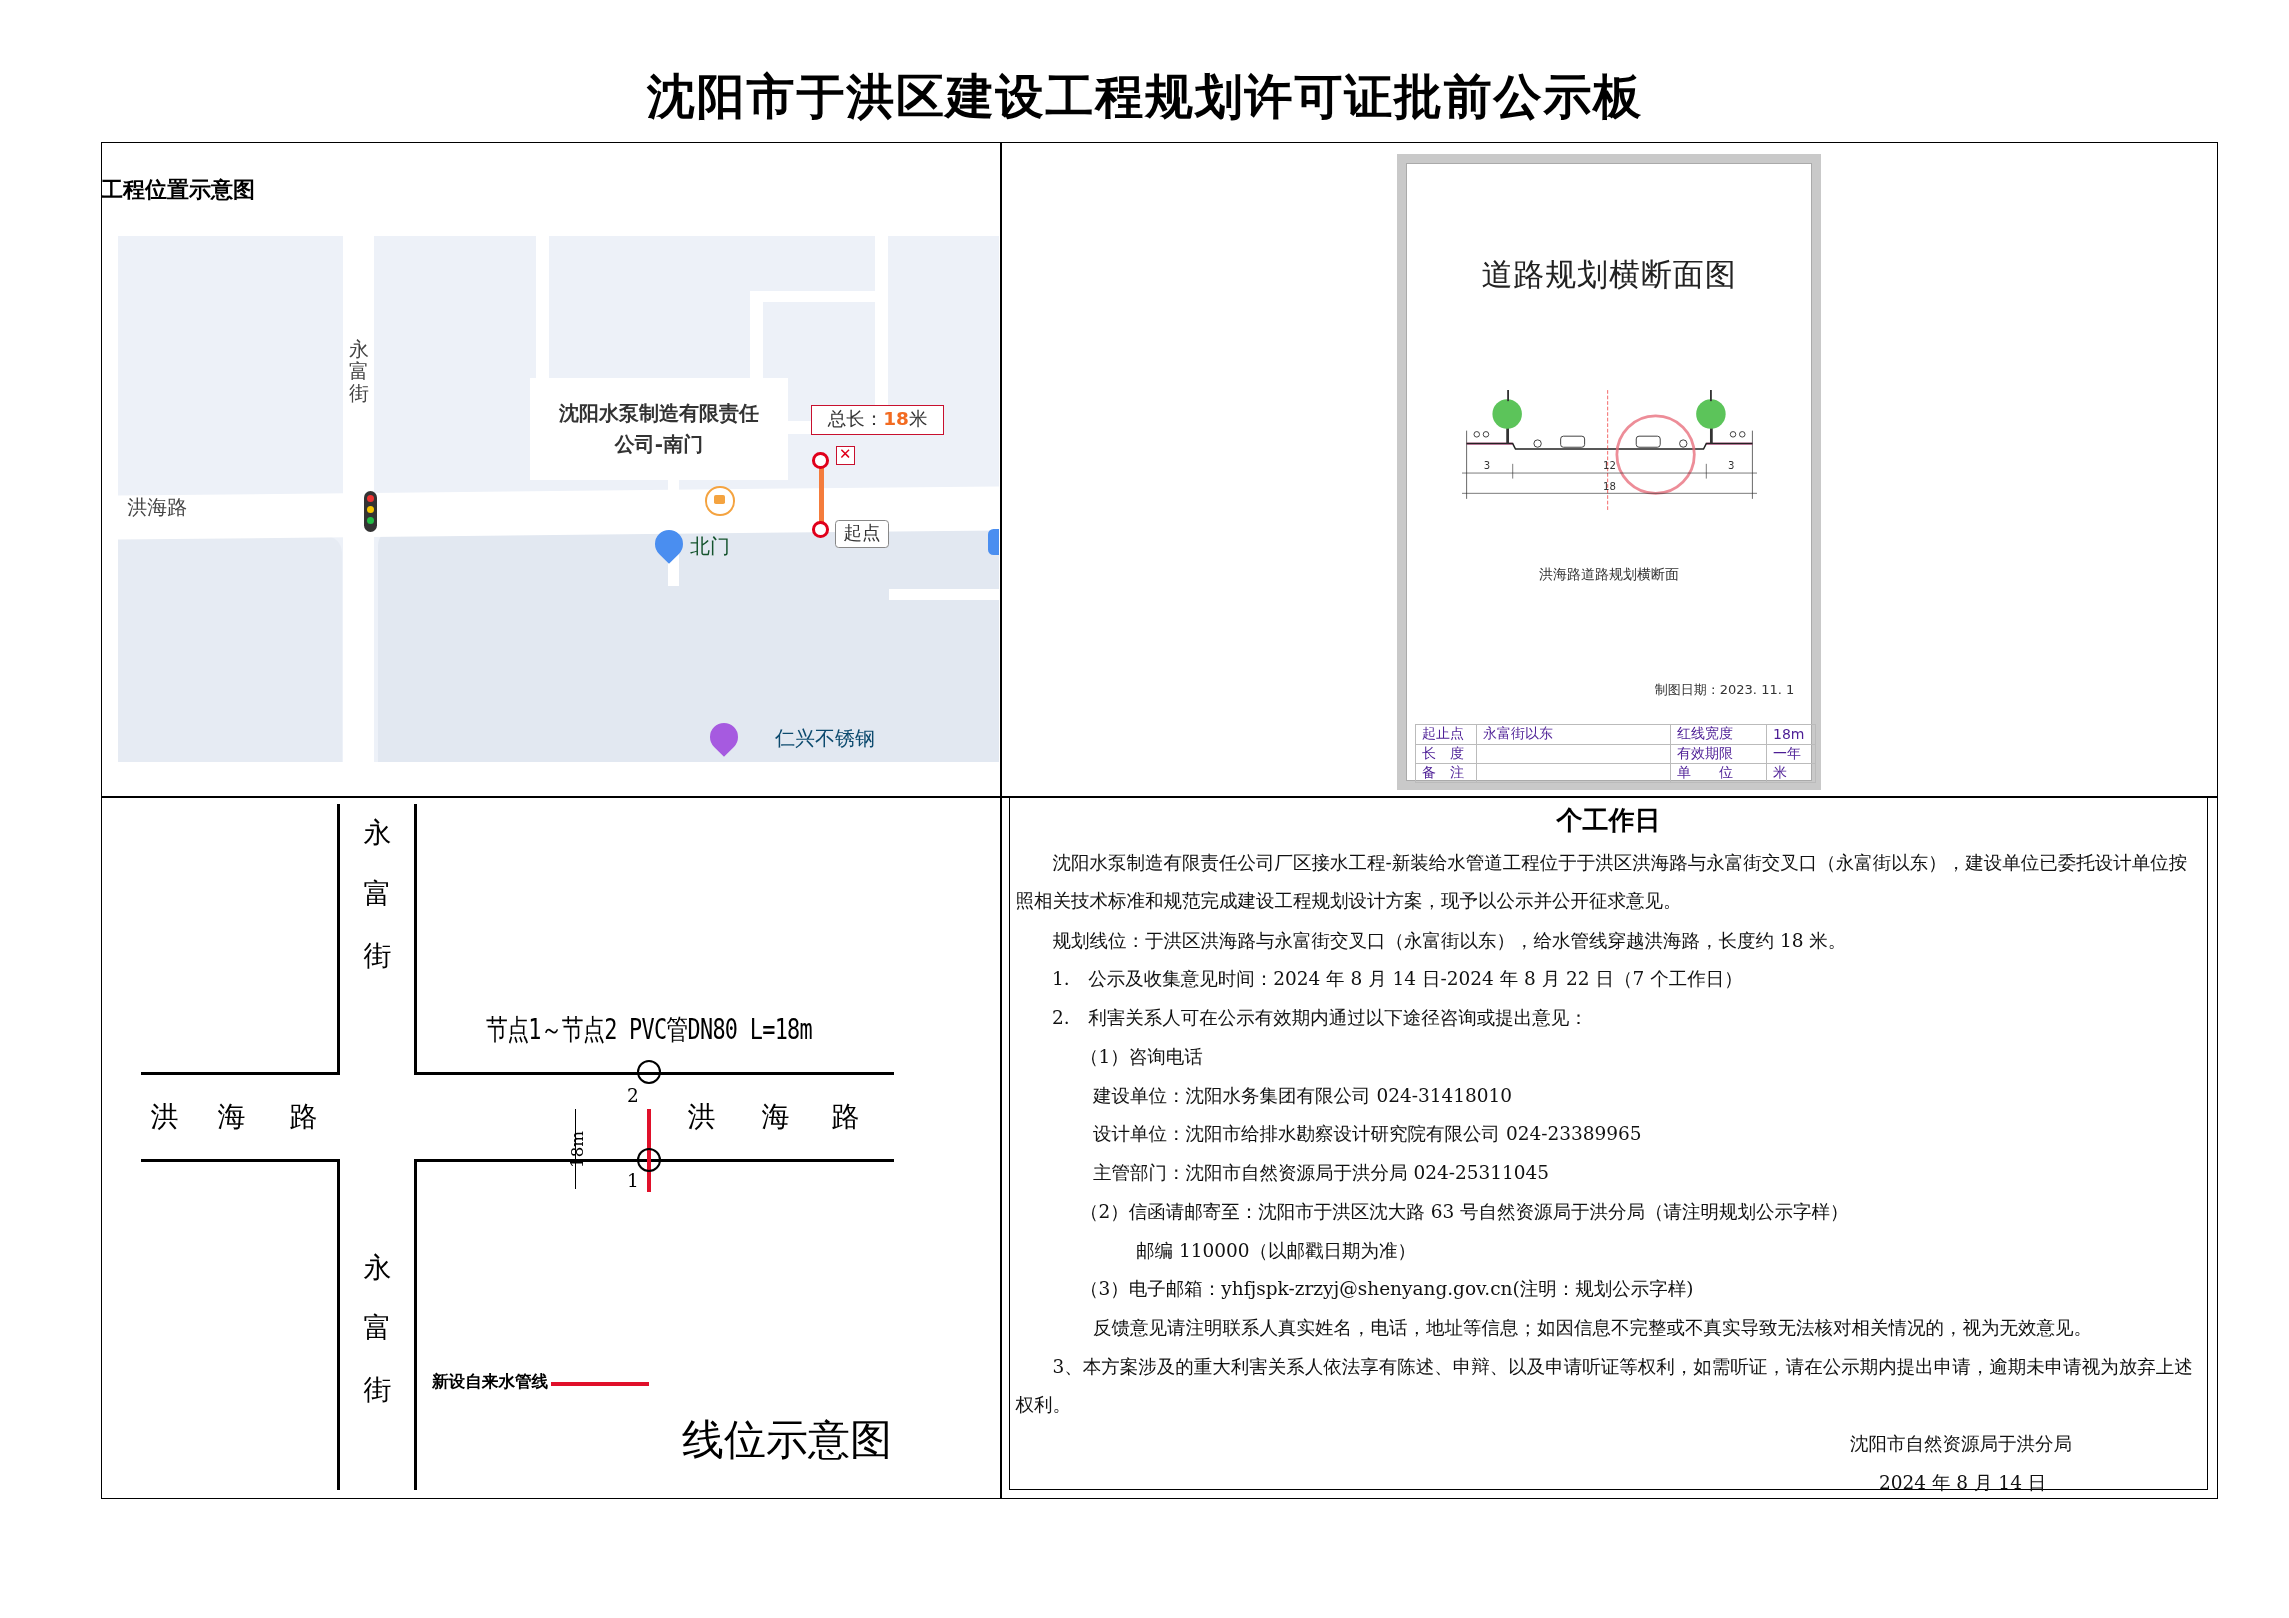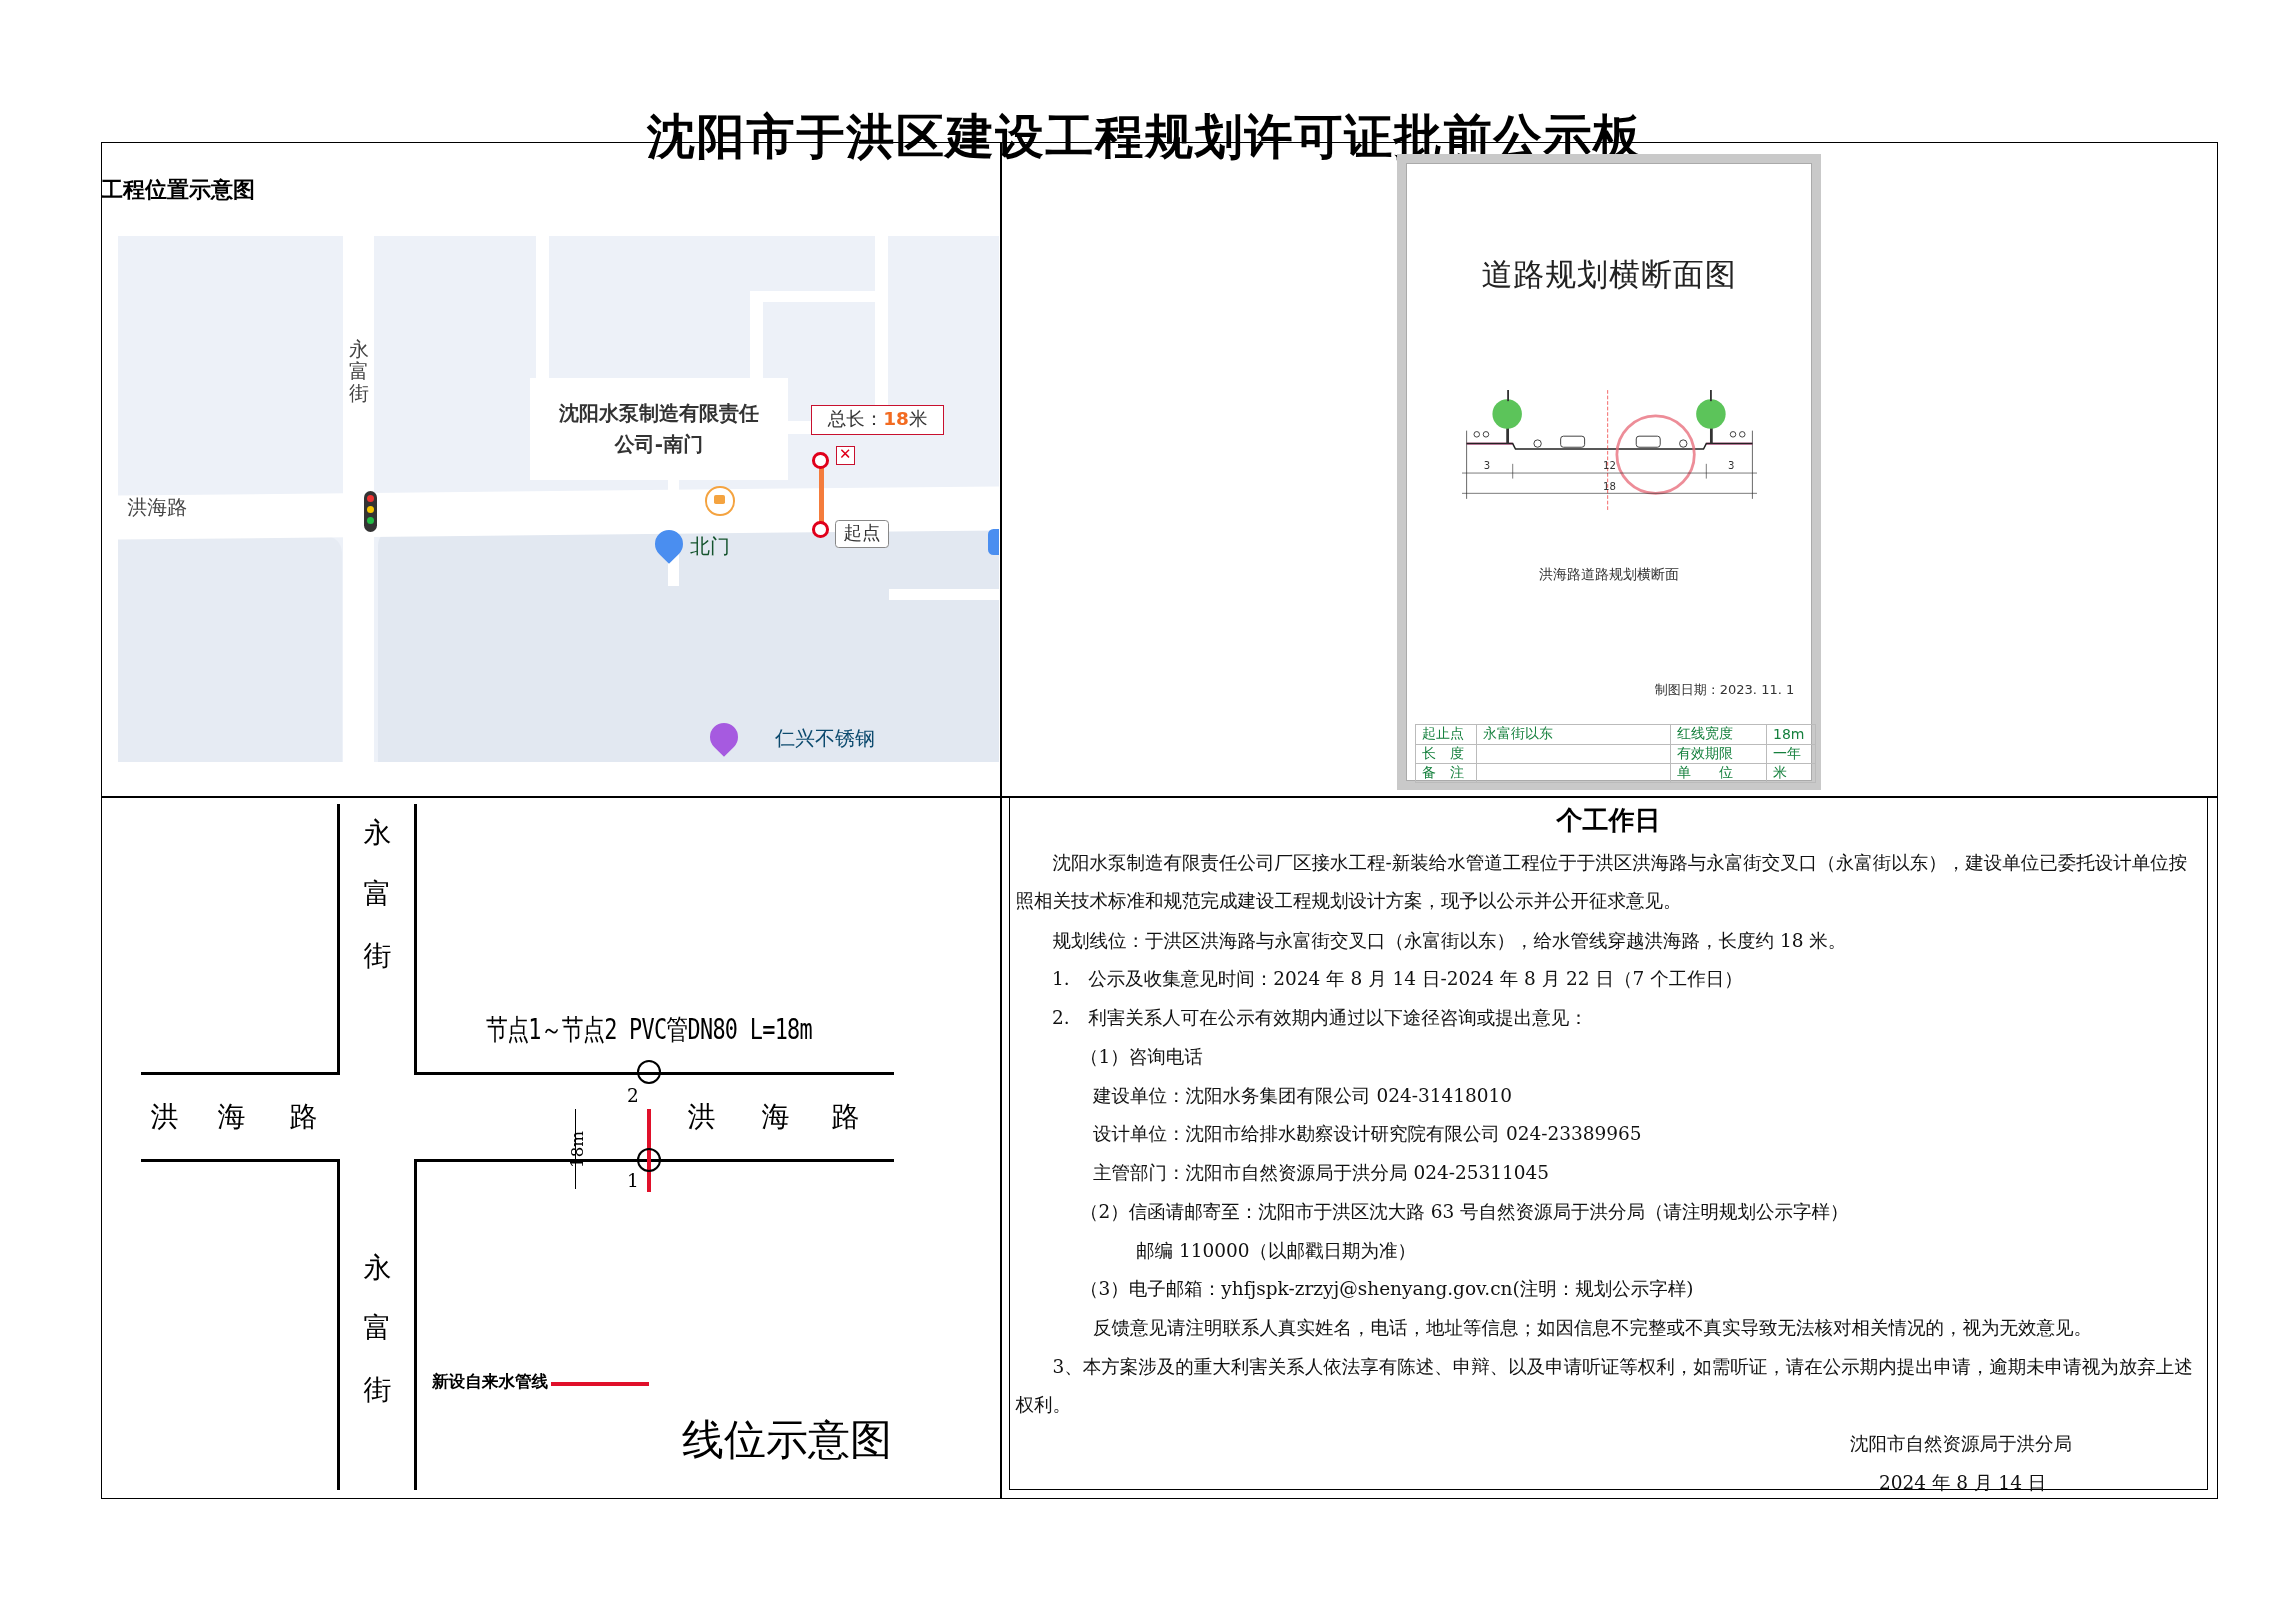--- a/index.html
+++ b/index.html
@@ -2,21 +2,21 @@
 <html style="font-size:14.8px"><head>
 <meta charset="utf-8">
 <style>
   * { box-sizing: border-box; margin: 0; padding: 0; }
   html, body { width: 2290px; height: 1619px; background: #ffffff; overflow: hidden; }
   body { position: relative; font-family: "DejaVu Sans", sans-serif; color: #000; }
 
   .abs { position: absolute; }
 
   
-  #page-title { left: 0; top: 65px; width: 2290px; text-align: center; font-size: 48px; font-weight: bold; letter-spacing: 1.8px; margin-top: 40px; }
+  #page-title { left: 0; top: 65px; width: 2290px; text-align: center; font-size: 48px; font-weight: bold; letter-spacing: 1.8px; }
 
   
   #frame { left: 101px; top: 142px; width: 2117px; height: 1357px; border: 1.8px solid #000; }
   #vdiv { left: 1000px; top: 142px; width: 1.8px; height: 1357px; background: #000; }
   #hdiv { left: 101px; top: 796px; width: 2117px; height: 1.8px; background: #000; }
 
   
   #map-caption { left: 101px; top: 175px; width: 899px; text-align: left; font-size: 22px; font-weight: bold; }
   #map { left: 118px; top: 236px; width: 881px; height: 526px; background: #edf1f8; overflow: hidden; }
   .road { position: absolute; background: #ffffff; }
@@ -40,21 +40,21 @@
   #shop2-label { position: absolute; left: 657px; top: 489px; color: #0c4a6e; font-size: 20px; }
   #poi-right { position: absolute; left: 870px; top: 293px; width: 11px; height: 26px; background: #4a8ef0; border-radius: 5.5px 0 0 5.5px; }
 
   
   #scan { left: 1397px; top: 154px; width: 424px; height: 636px; background: #c9c9c9; padding: 9.2px; }
   #scan-inner { position: relative; width: 100%; height: 100%; background: #fff; border: 0.9px solid #aaa; }
   #scan-title { position: absolute; left: 0; top: 90px; width: 100%; text-align: center; font-size: 31px; color: #222; letter-spacing: 0.9px; }
   #xsec { position: absolute; left: 55px; top: 226px; width: 295px; height: 120px; }
   #xsec-caption { position: absolute; left: 0; top: 402px; width: 100%; text-align: center; font-size: 14px; color: #333; }
   #scan-date { position: absolute; right: 16.6px; top: 517px; font-size: 13px; color: #333; }
-  #scan-table { position: absolute; left: 8.3px; top: 560px; width: 401px; border-collapse: collapse; font-size: 14px; color: #15803d; }
+  #scan-table { position: absolute; left: 8.3px; top: 560px; width: 401px; border-collapse: collapse; font-size: 14px; color: #4c1d95; }
   #scan-table td { border: 0.9px solid #bbb; height: 19.4px; padding: 0 5.5px; white-space: nowrap; }
 
   
   #diagram { left: 102px; top: 797px; width: 896px; height: 700px; }
   .dline { position: absolute; background: #000; }
   .vchar { position: absolute; font-family: "DejaVu Serif", serif; font-size: 28px; width: 37px; text-align: center; }
   #pipe-spec { position: absolute; left: 384px; top: 214px; font-family: "DejaVu Sans Mono", monospace; font-size: 28px; letter-spacing: -0.9px; transform: scaleX(0.78); transform-origin: left; white-space: nowrap; }
   .node-ring { position: absolute; width: 24px; height: 24px; border: 2.8px solid #000; border-radius: 50%; }
   #diag-pipe { position: absolute; left: 545px; top: 312px; width: 3.7px; height: 83px; background: #e0102a; }
   .node-num { position: absolute; font-family: "DejaVu Serif", serif; font-size: 18.5px; }

